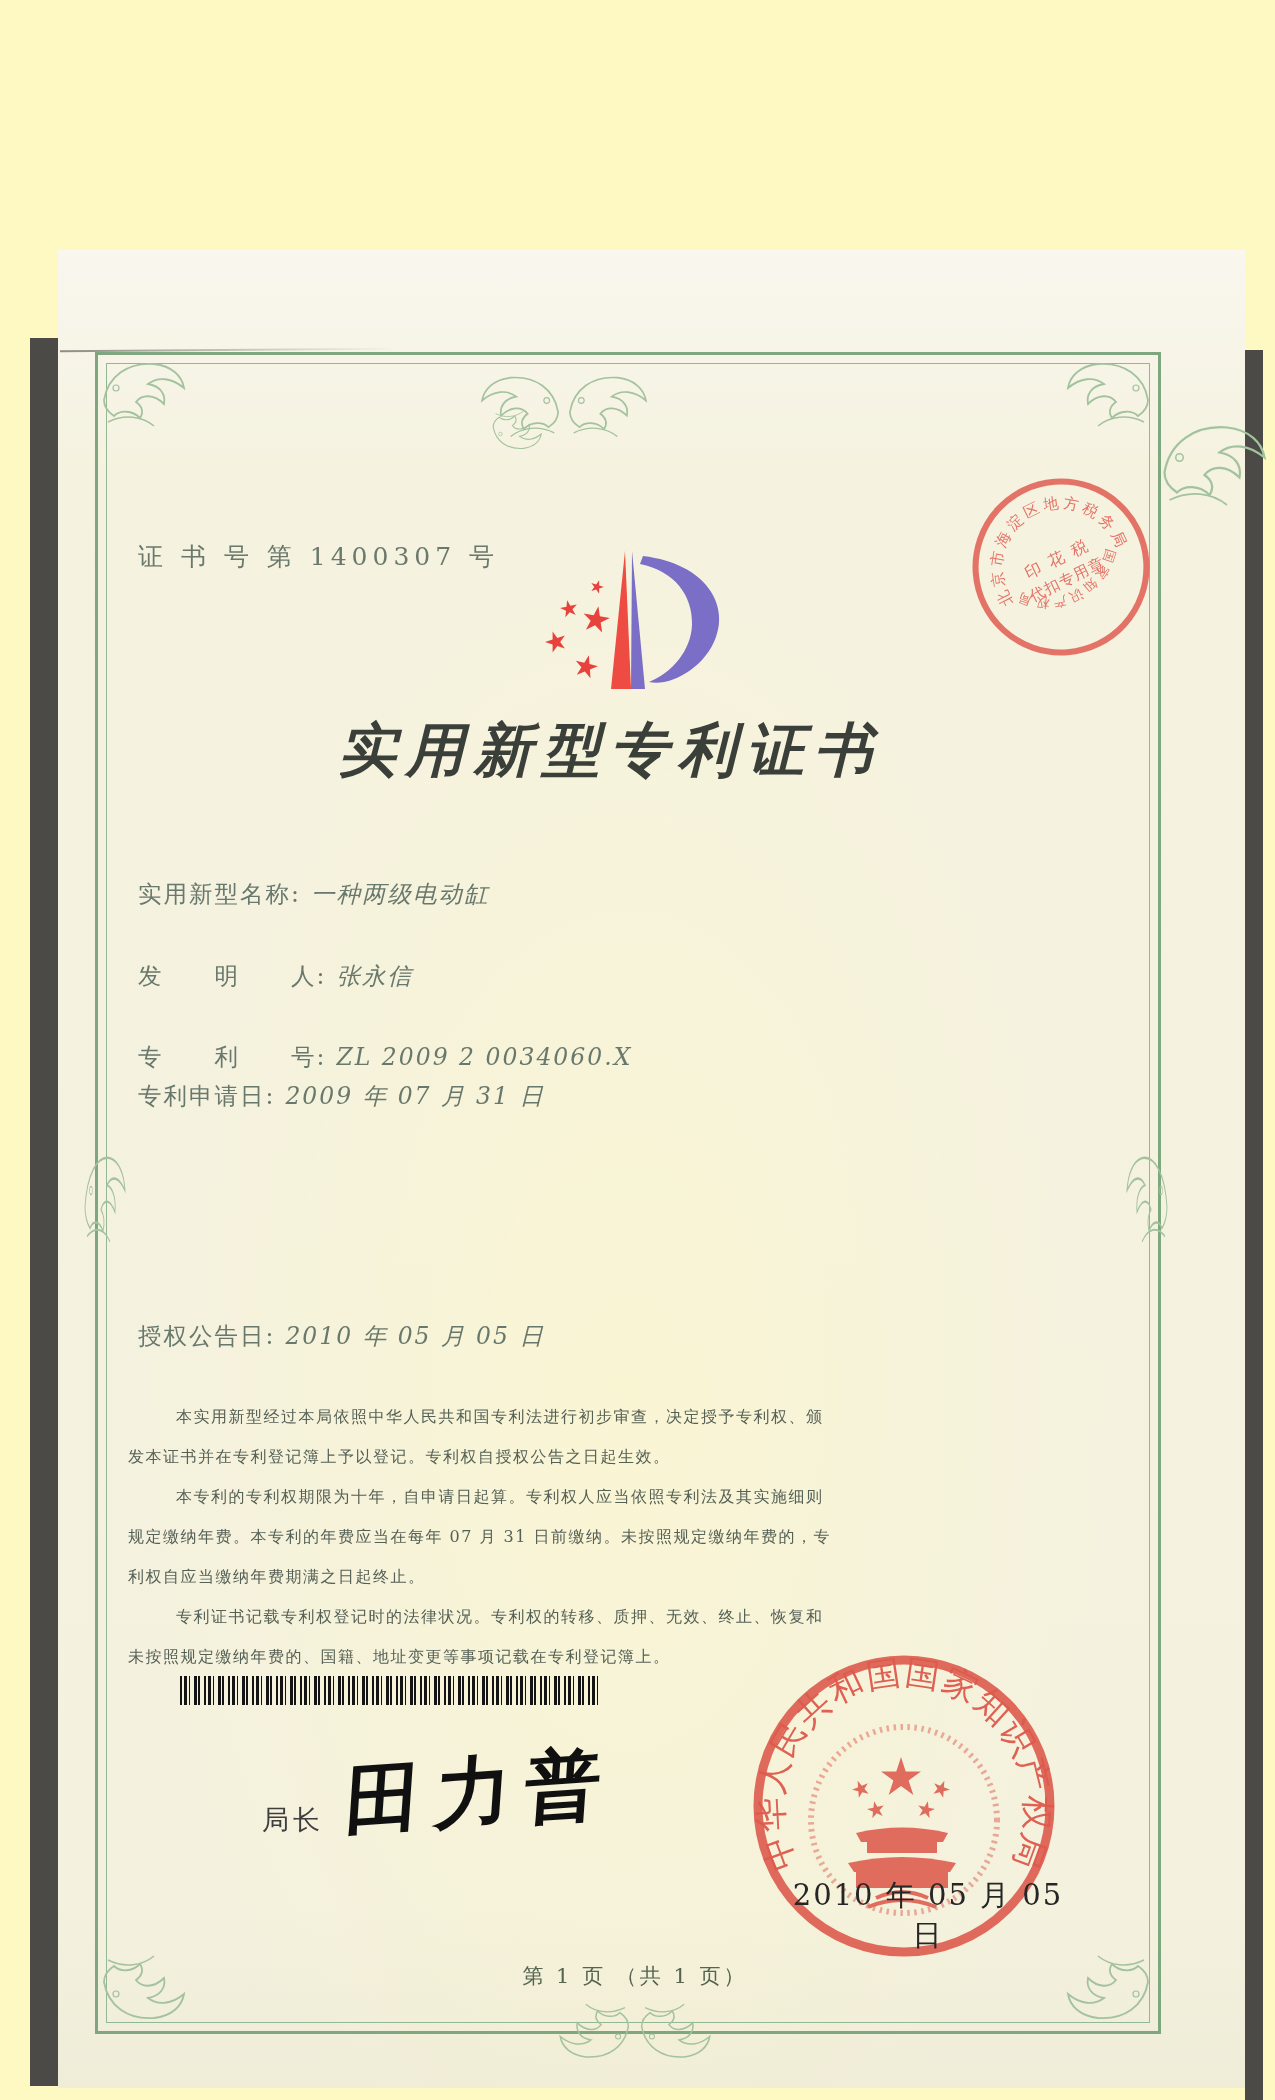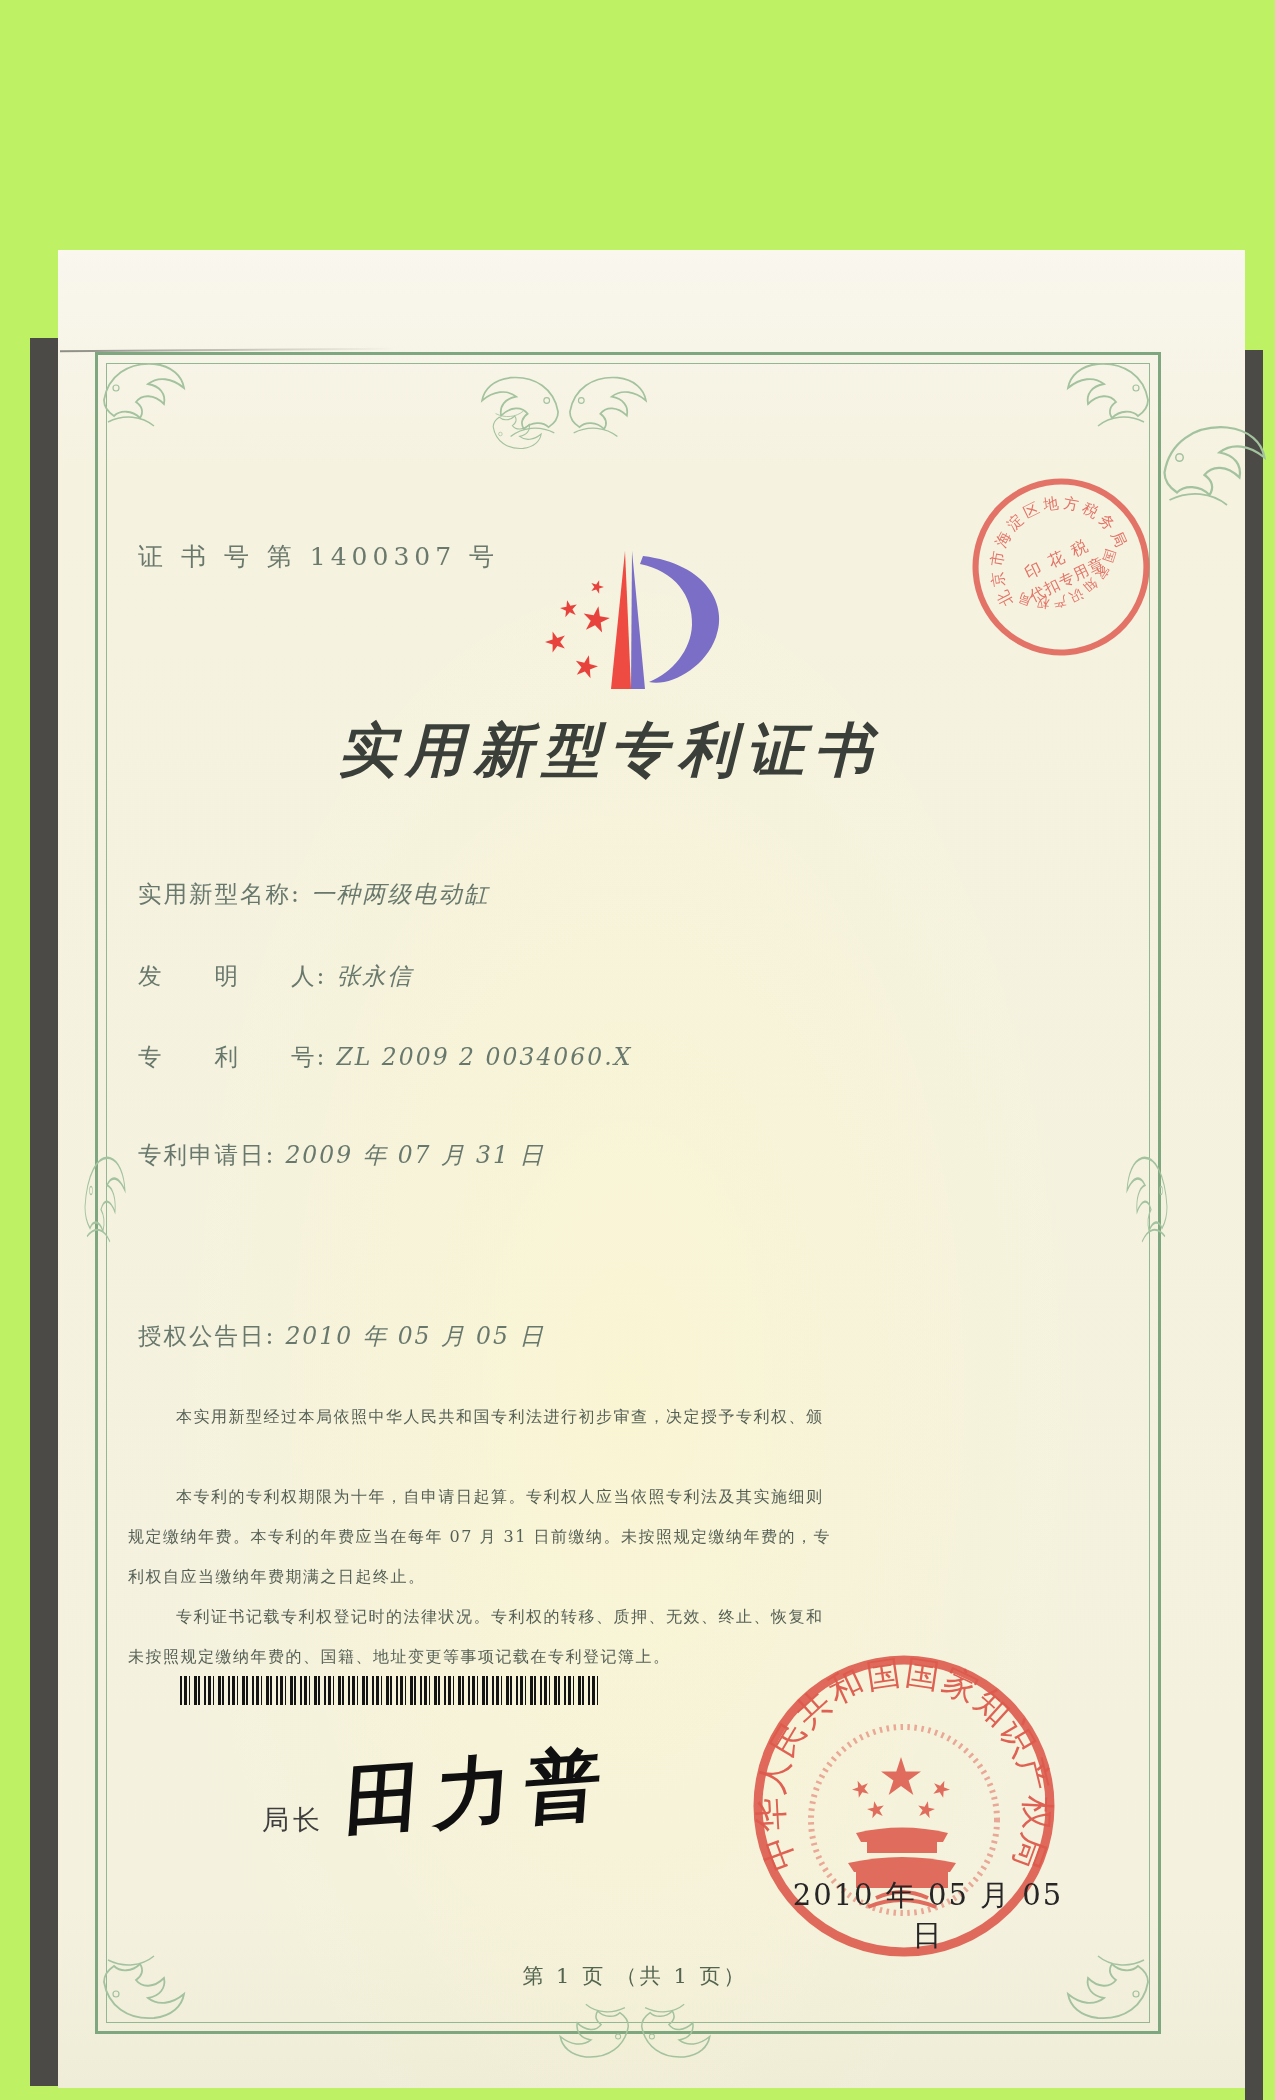--- a/index.html
+++ b/index.html
@@ -1,17 +1,17 @@
 <!DOCTYPE html>
 <html><head>
 <meta charset="utf-8">
 <title>Patent Certificate Scan</title>
 <style>
   html,body{margin:0;padding:0;background:#ffffff;}
-  .page{position:relative;width:1275px;height:2100px;background:#bef264;overflow:hidden;
+  .page{position:relative;width:1275px;height:2100px;background:#fef9c3;overflow:hidden;
         font-family:"DejaVu Serif","Liberation Serif",serif;}
   
   .edge-left{position:absolute;left:30px;top:338px;width:28px;height:1748px;background:#4b4a46;}
   .edge-left-soft{position:absolute;left:58px;top:345px;width:4px;height:1738px;background:#b7b4aa;}
   .edge-right{position:absolute;left:1245px;top:350px;width:18px;height:1750px;background:#4b4a46;}
   .paper-top-edge{position:absolute;left:60px;top:349px;width:335px;height:2px;
         background:linear-gradient(90deg,#8d8d86,rgba(141,141,134,0));transform:rotate(-0.4deg);}
   
   .paper{position:absolute;left:58px;top:250px;width:1187px;height:1838px;
         background:radial-gradient(ellipse at 48% 62%, rgba(255,249,200,0.5), rgba(255,249,200,0) 55%),
@@ -20,21 +20,21 @@
   .frame-outer{position:absolute;left:95px;top:352px;width:1060px;height:1676px;border:3px solid #7fa77f;}
   .frame-inner{position:absolute;left:8px;top:8px;right:8px;bottom:8px;border:1px solid #93b793;}
   .ornaments{position:absolute;left:0;top:0;pointer-events:none;}
   
   .cert-no{position:absolute;left:138px;top:540px;font-size:25px;letter-spacing:5px;color:#6a796c;}
   .logo{position:absolute;left:512px;top:536px;}
   .title{position:absolute;left:200px;top:712px;width:820px;text-align:center;font-size:58px;
          font-weight:700;color:#3a3f3a;letter-spacing:10px;font-style:italic;}
   .field{position:absolute;left:138px;font-size:23.5px;color:#68786c;letter-spacing:2px;white-space:nowrap;}
   .fvalue{margin-left:10px;font-style:italic;}
-  .f0{top:878px}.f1{top:960px}.f2{top:1041px}.f3{top:1139px}.f4{top:1206px}.f5{top:1320px}
+  .f0{top:878px}.f1{top:960px}.f2{top:1041px}.f3{top:1080px}.f4{top:1206px}.f5{top:1320px}
   .bline{position:absolute;left:128px;width:1034px;font-size:16px;color:#566156;letter-spacing:1.5px;white-space:nowrap;margin-top:19px;}
   .indent{padding-left:48px;}
   .bl0{top:1388px}.bl1{top:1428px}.bl2{top:1468px}.bl3{top:1508px}.bl4{top:1548px}.bl5{top:1588px}.bl6{top:1628px}
   .barcode{position:absolute;left:180px;top:1676px;width:420px;height:29px;
         background:repeating-linear-gradient(90deg,
           #141414 0 2px, transparent 2px 4px,
           #141414 4px 7px, transparent 7px 9px,
           #141414 9px 10px, transparent 10px 14px,
           #141414 14px 17px, transparent 17px 18px,
           #141414 18px 20px, transparent 20px 24px);}
@@ -116,20 +116,21 @@
     <span>专　　利　　号:</span><span class="fvalue">ZL 2009 2 0034060.X</span>
   </div>
   <div class="field f3">
     <span>专利申请日:</span><span class="fvalue">2009 年 07 月 31 日</span>
   </div>
   <div class="field f5">
     <span>授权公告日:</span><span class="fvalue">2010 年 05 月 05 日</span>
   </div>
 
   <div class="bline bl0 indent">本实用新型经过本局依照中华人民共和国专利法进行初步审查，决定授予专利权、颁</div>
+  <div class="bline bl1">发本证书并在专利登记簿上予以登记。专利权自授权公告之日起生效。</div>
   <div class="bline bl2 indent">本专利的专利权期限为十年，自申请日起算。专利权人应当依照专利法及其实施细则</div>
   <div class="bline bl3">规定缴纳年费。本专利的年费应当在每年 07 月 31 日前缴纳。未按照规定缴纳年费的，专</div>
   <div class="bline bl4">利权自应当缴纳年费期满之日起终止。</div>
   <div class="bline bl5 indent">专利证书记载专利权登记时的法律状况。专利权的转移、质押、无效、终止、恢复和</div>
   <div class="bline bl6">未按照规定缴纳年费的、国籍、地址变更等事项记载在专利登记簿上。</div>
 
   <div class="barcode"></div>
 
   <div class="director">局长</div>
   <div class="signature">田力普</div>

